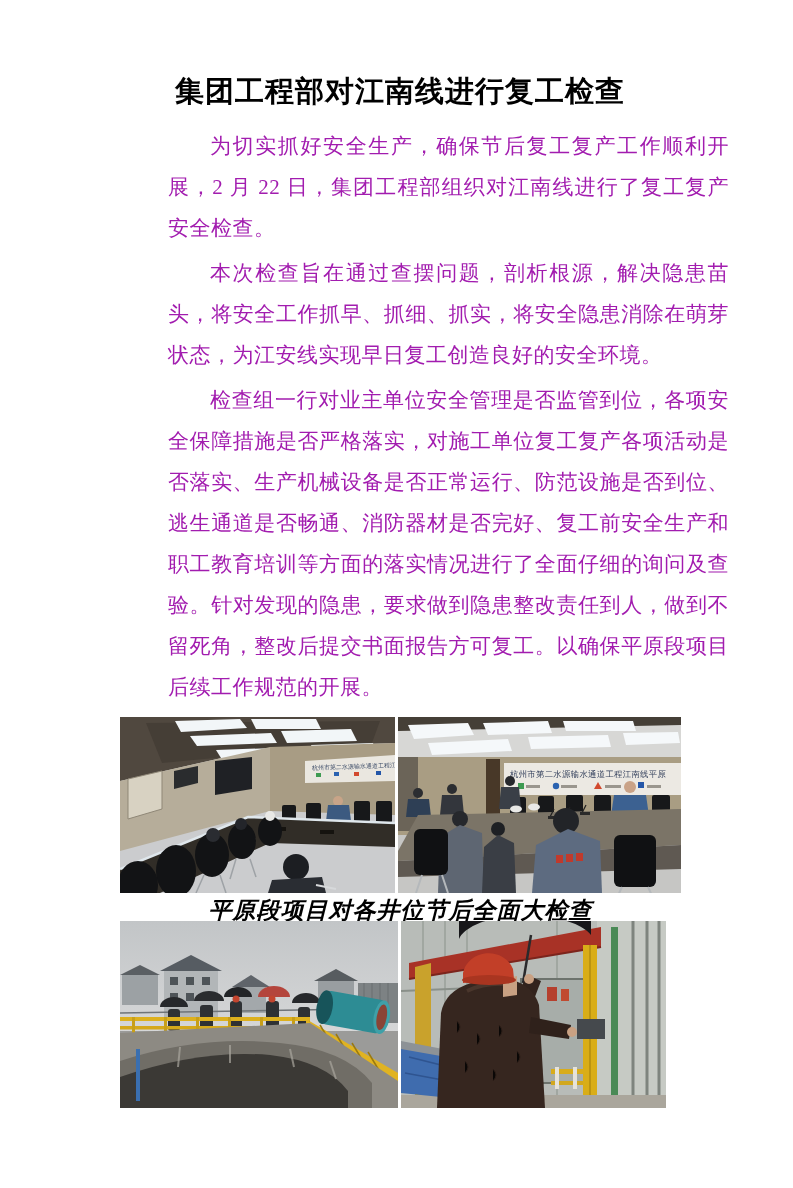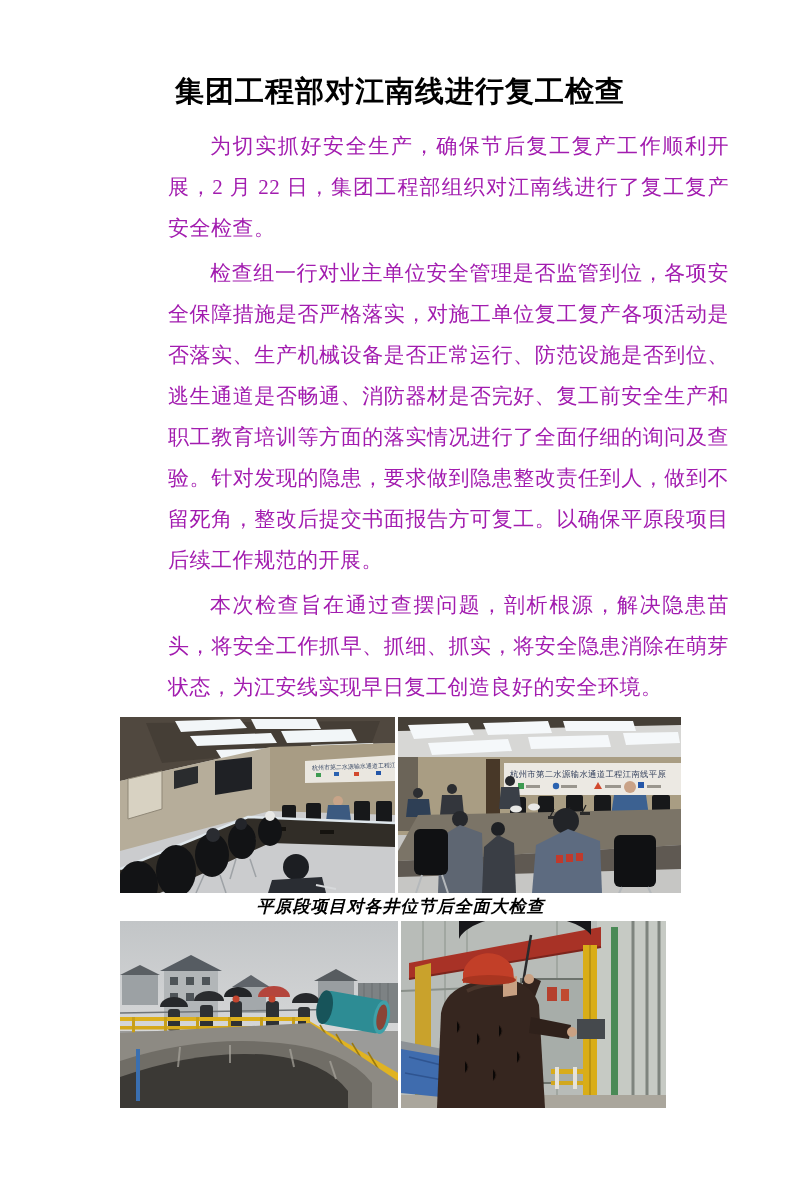--- a/index.html
+++ b/index.html
@@ -43,39 +43,39 @@
   }
   .photo svg{display:block;width:100%;height:100%;}
   .photo-topleft{left:120px;top:717px;width:275px;height:176px;}
   .photo-topright{left:398px;top:717px;width:283px;height:176px;}
   .photo-bottomleft{left:120px;top:921px;width:278px;height:187px;}
   .photo-bottomright{left:401px;top:921px;width:265px;height:187px;}
   .figure-caption{
     position:absolute;
     left:120px;top:895px;width:561px;height:24px;
     text-align:center;
-    font-size:17px;
+    font-size:23px;
     font-weight:bold;
     font-style:italic;
     letter-spacing:1px;
     font-family:"Liberation Serif", serif;
     color:#000;
   }
 </style>
 </head>
 <body>
 
 <div class="page">
 
   <h1 class="title">集团工程部对江南线进行复工检查</h1>
 
   <div class="body-text">
     <p>为切实抓好安全生产，确保节后复工复产工作顺利开展，2 月 22 日，集团工程部组织对江南线进行了复工复产安全检查。</p>
+    <p>本次检查旨在通过查摆问题，剖析根源，解决隐患苗头，将安全工作抓早、抓细、抓实，将安全隐患消除在萌芽状态，为江安线实现早日复工创造良好的安全环境。</p>
     <p>检查组一行对业主单位安全管理是否监管到位，各项安全保障措施是否严格落实，对施工单位复工复产各项活动是否落实、生产机械设备是否正常运行、防范设施是否到位、逃生通道是否畅通、消防器材是否完好、复工前安全生产和职工教育培训等方面的落实情况进行了全面仔细的询问及查验。针对发现的隐患，要求做到隐患整改责任到人，做到不留死角，整改后提交书面报告方可复工。以确保平原段项目后续工作规范的开展。</p>
-    <p>本次检查旨在通过查摆问题，剖析根源，解决隐患苗头，将安全工作抓早、抓细、抓实，将安全隐患消除在萌芽状态，为江安线实现早日复工创造良好的安全环境。</p>
   </div>
 
   <div class="photo photo-topleft" role="img" aria-label="会议室内召开复工复产安全检查会议（侧视角）">
     <svg viewBox="0 0 275 176" preserveAspectRatio="none">
       <rect width="275" height="176" fill="#cbccce"></rect>
 
       <polygon points="0,0 275,0 275,26 150,30 0,64" fill="#50483f"></polygon>
       <polygon points="26,6 260,4 252,26 42,46" fill="#453e36"></polygon>
       <g fill="#f2f6f8">
         <polygon points="55,4 120,2 127,11 61,15"></polygon>

